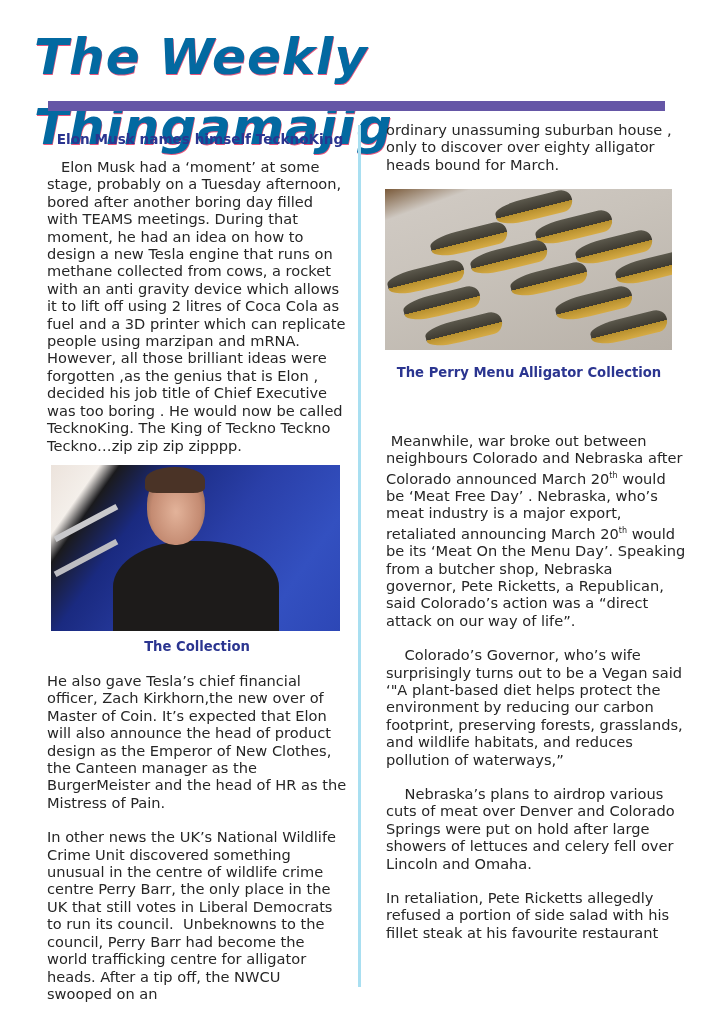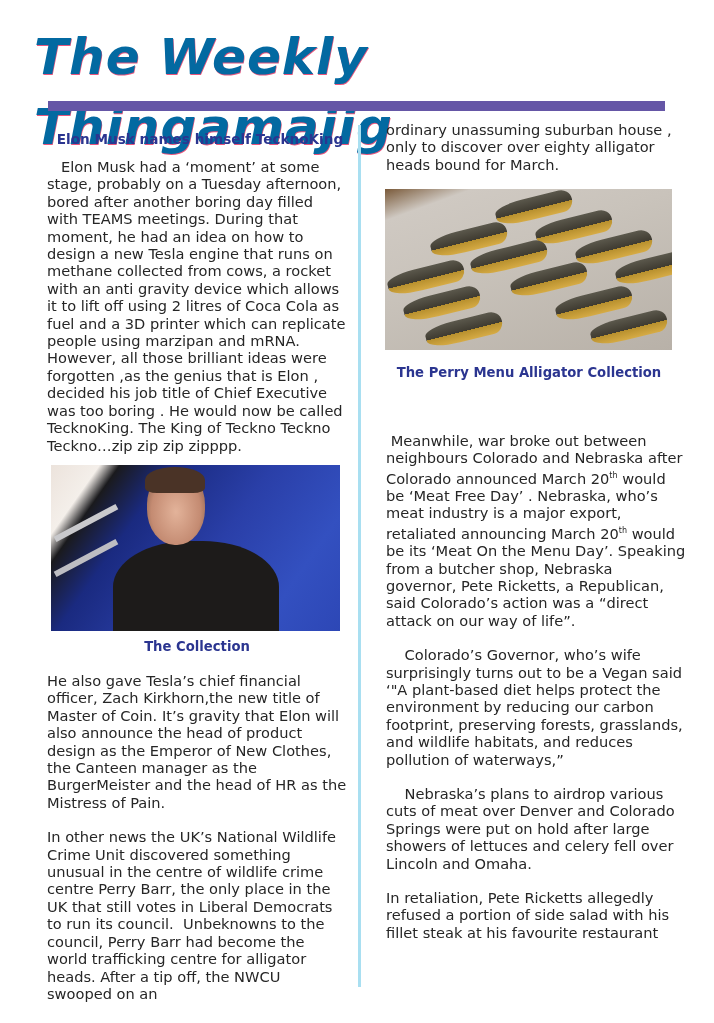--- a/index.html
+++ b/index.html
@@ -49,21 +49,21 @@
   <div class="truss"></div>
   <div class="truss2"></div>
   <div class="elon-body"></div>
   <div class="elon-head"></div>
   <div class="elon-hair"></div>
 </div>
 
 <div class="col caption" style="left:47px; top:638px; width:300px;">The Collection</div>
 
 <div class="col" style="left:47px; top:672px; width:302px;">
-  <p>He also gave Tesla’s chief financial officer, Zach Kirkhorn,the new title of Master of Coin. It’s gravity that Elon will also announce the head of product design as the Emperor of New Clothes, the Canteen manager as the BurgerMeister and the head of HR as the Mistress of Pain.</p>
+  <p>He also gave Tesla’s chief financial officer, Zach Kirkhorn,the new over of Master of Coin. It’s expected that Elon will also announce the head of product design as the Emperor of New Clothes, the Canteen manager as the BurgerMeister and the head of HR as the Mistress of Pain.</p>
   <div style="height:17px"></div>
   <p>In other news the UK’s National Wildlife Crime Unit discovered something unusual in the centre of wildlife crime centre Perry Barr, the only place in the UK that still votes in Liberal Democrats to run its council.  Unbeknowns to the council, Perry Barr had become the world trafficking centre for alligator heads. After a tip off, the NWCU swooped on an</p>
 </div>
 
 <div class="col col-right">
   <p>ordinary unassuming suburban house , only to discover over eighty alligator heads bound for March.</p>
 </div>
 
 <div class="photo photo-gator" title="Rows of alligator heads laid out on a carpet">
   <div class="gator" style="left:110px; top:8px;"></div>

